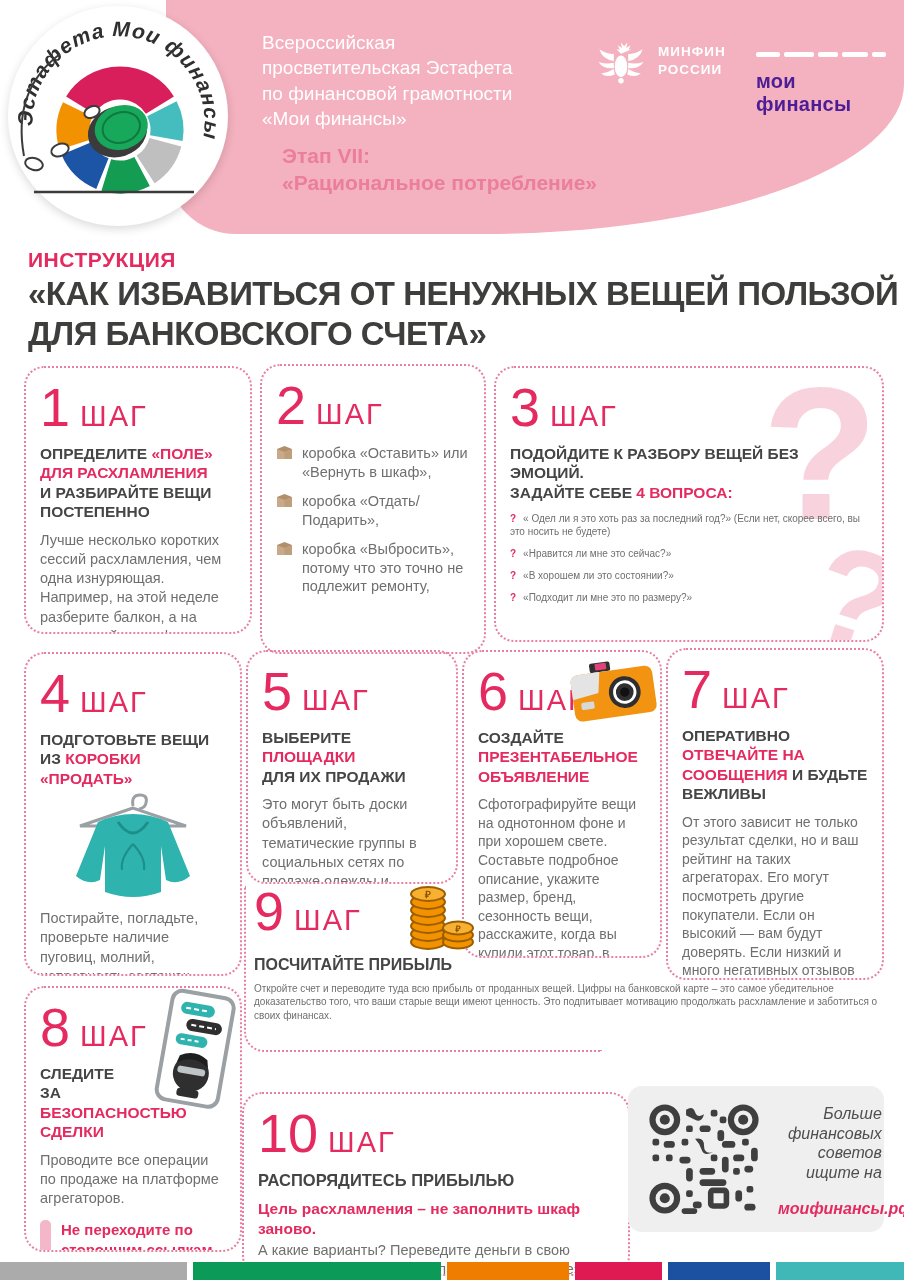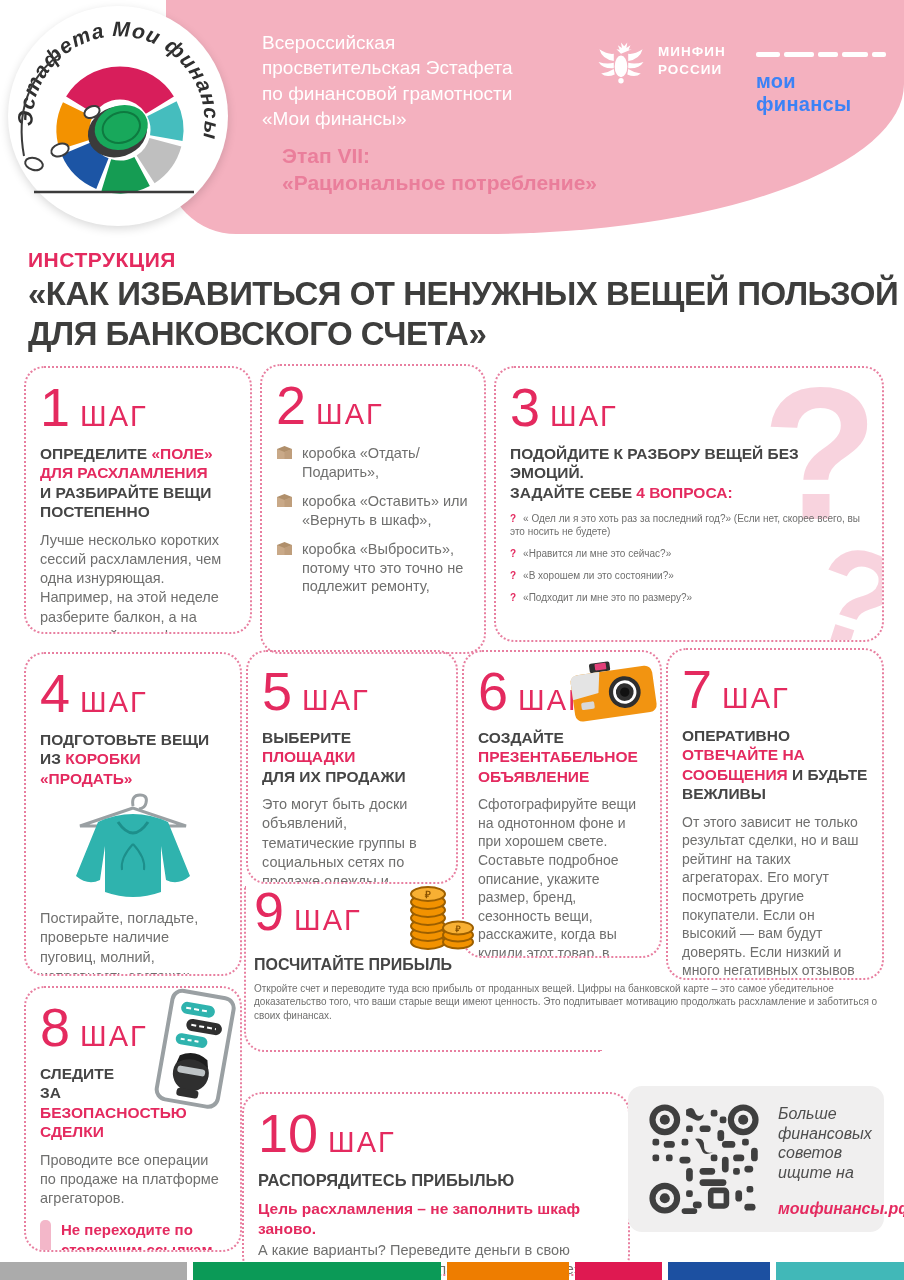--- a/index.html
+++ b/index.html
@@ -11,21 +11,21 @@
   
   .header-pink{position:absolute;left:166px;top:0;width:738px;height:234px;background:#F4B1BF;
                border-radius:0 0 420px 70px / 0 0 150px 70px;}
   .logo-circle{position:absolute;left:8px;top:6px;width:220px;height:220px;border-radius:50%;
                background:#fff;box-shadow:0 3px 10px rgba(0,0,0,.15);}
   .program{position:absolute;left:262px;top:30px;color:#fff;font-size:19px;line-height:1.33;font-weight:500;}
   .stage{position:absolute;left:262px;top:142px;color:#EA7E9B;font-size:21px;line-height:1.3;font-weight:700;margin-left:20px;}
   .minfin{position:absolute;left:594px;top:34px;display:flex;align-items:center;gap:10px;}
   .minfin-txt{color:#fff;font-size:13.5px;font-weight:700;letter-spacing:1px;line-height:1.3;}
   .brand{position:absolute;left:756px;top:44px;width:140px;}
-  .brand-txt{color:#3b82f6;font-size:20px;font-weight:700;margin-top:8px;letter-spacing:.3px;}
+  .brand-txt{color:#4c1d95;font-size:20px;font-weight:700;margin-top:8px;letter-spacing:.3px;}
 
   
   .kicker{position:absolute;left:28px;top:248px;color:#E42A5F;font-size:21px;font-weight:700;letter-spacing:.5px;}
   .main-title{position:absolute;left:28px;top:274px;color:#3E3E3D;font-size:33px;font-weight:800;
               line-height:1.22;letter-spacing:-.5px;}
 
   
   .box{position:absolute;border:2px dotted #E87FA0;border-radius:20px;padding:12px 14px;box-sizing:border-box;overflow:hidden;}
   .numrow{display:flex;align-items:baseline;gap:10px;}
   .num{color:#E42A5F;font-size:54px;font-weight:400;line-height:1;}
@@ -54,21 +54,21 @@
   .warn-txt{color:#E42A5F;font-weight:700;font-size:15px;line-height:1.3;}
 
   
   .frame9{position:absolute;left:244px;top:886px;width:356px;height:164px;
           border-left:2px dotted #E87FA0;border-bottom:2px dotted #E87FA0;border-bottom-left-radius:20px;}
   .lead{color:#E42A5F;font-weight:700;font-size:15.5px;line-height:1.3;margin-top:8px;}
   .head9{font-weight:700;color:#454545;font-size:16px;}
 
   
   .qr-panel{position:absolute;left:628px;top:1086px;width:256px;height:146px;background:#F0EFEF;border-radius:14px;}
-  .qr-text{position:absolute;left:150px;top:18px;font-style:italic;color:#4E4E4E;font-size:16px;line-height:1.22;}
+  .qr-text{position:absolute;left:160px;top:18px;font-style:italic;color:#4E4E4E;font-size:16px;line-height:1.22;text-align:right;}
   .qr-link{font-style:italic;color:#E42A5F;font-weight:700;font-size:16px;margin-top:1px;}
 
   
   .bar{position:absolute;top:1262px;height:18px;}
 </style>
 </head>
 <body>
 
 <div class="poster">
 
@@ -163,29 +163,29 @@
         <span class="num">2</span>
         <span class="shag">ШАГ</span>
       </div>
     <ul class="boxlist">
       <li>
           <span class="boxicon"><svg width="17" height="15" viewBox="0 0 17 15">
               <rect x="1" y="4" width="15" height="10" fill="#C9A988"></rect>
               <path d="M1 4 L8.5 1 L16 4 L8.5 7 Z" fill="#B08F6B"></path>
               <path d="M8.5 7 L16 4 L16 14 L8.5 14 Z" fill="#BF9E7C"></path>
             </svg></span>
-          <span>коробка «Отдать/Подарить»,</span>
+          <span>коробка «Оставить» или «Вернуть в шкаф»,</span>
         </li>
       <li>
           <span class="boxicon"><svg width="17" height="15" viewBox="0 0 17 15">
               <rect x="1" y="4" width="15" height="10" fill="#C9A988"></rect>
               <path d="M1 4 L8.5 1 L16 4 L8.5 7 Z" fill="#B08F6B"></path>
               <path d="M8.5 7 L16 4 L16 14 L8.5 14 Z" fill="#BF9E7C"></path>
             </svg></span>
-          <span>коробка «Оставить» или «Вернуть в шкаф»,</span>
+          <span>коробка «Отдать/Подарить»,</span>
         </li>
       <li>
           <span class="boxicon"><svg width="17" height="15" viewBox="0 0 17 15">
               <rect x="1" y="4" width="15" height="10" fill="#C9A988"></rect>
               <path d="M1 4 L8.5 1 L16 4 L8.5 7 Z" fill="#B08F6B"></path>
               <path d="M8.5 7 L16 4 L16 14 L8.5 14 Z" fill="#BF9E7C"></path>
             </svg></span>
           <span>коробка «Выбросить», потому что это точно не подлежит ремонту,</span>
         </li>
 

